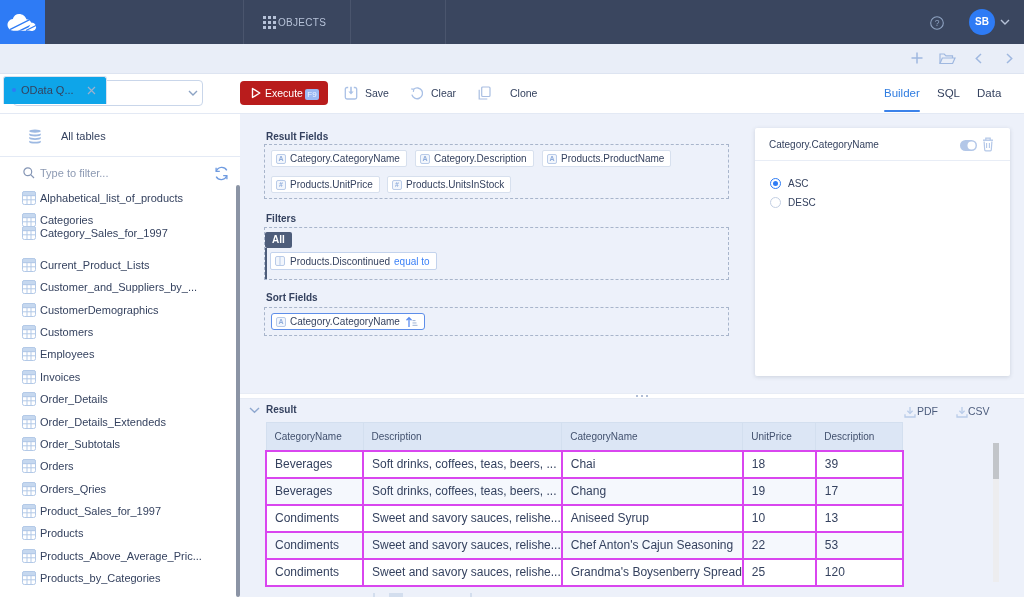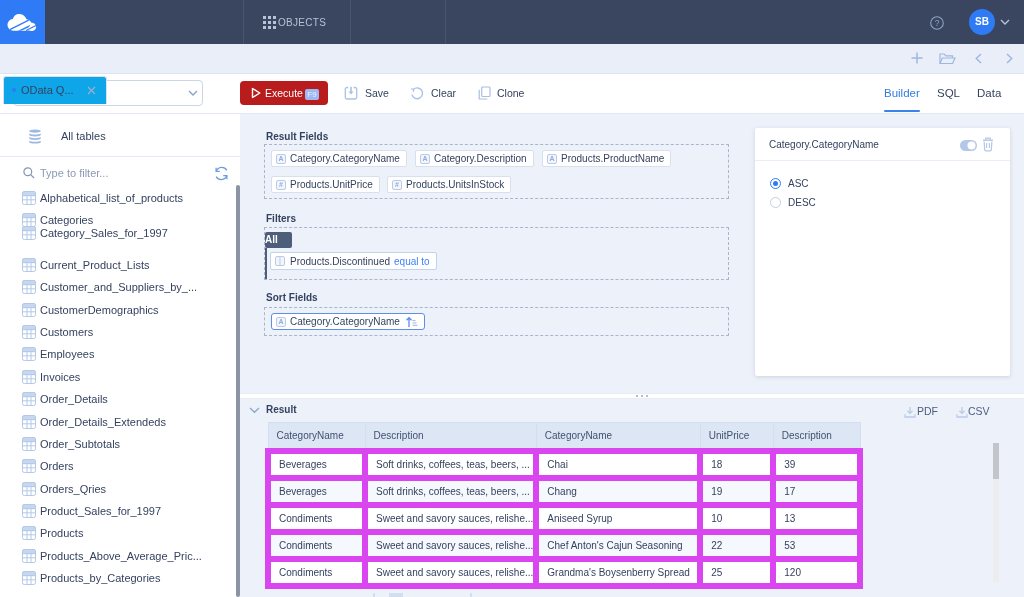--- a/index.html
+++ b/index.html
@@ -40,21 +40,21 @@
 .fldic { width:10px; height:10px; border:1px solid #b9cbe8; border-radius:2px; background:#f2f6fc; color:#90addb; font-size:7px; font-weight:bold; line-height:8px; text-align:center; margin-right:4px; flex:0 0 auto; }
 
 
 #card { position:absolute; left:755px; top:128px; width:255px; height:248px; background:#fff; border-radius:2px; box-shadow:0 1px 4px rgba(58,70,95,0.18); }
 
 
 #resultsec { position:absolute; left:240px; top:396px; width:784px; height:201px; }
 table { border-collapse:collapse; table-layout:fixed; }
 #rtable { position:absolute; left:25px; top:26px; }
 #rtable th { background:#dce6f5; color:#42516e; font-size:10px; font-weight:normal; text-align:left; padding:0 0 0 8px; height:28px; border:1px solid #d3dfef; white-space:nowrap; overflow:hidden; }
-#rtable td { font-size:10px; color:#35425f; padding:0 0 0 8px; height:27px; border:6px solid #d946ef; background:#fff; white-space:nowrap; overflow:hidden; }
+#rtable td { font-size:12px; color:#35425f; padding:0 0 0 8px; height:27px; border:2px solid #d946ef; background:#fff; white-space:nowrap; overflow:hidden; }
 #rtable tr.alt td { background:#f5f8fd; }
 </style>
 </head>
 <body>
 
 <div id="nav">
   <div id="logo">
     <svg width="45" height="44" viewBox="0 0 45 44">
       <defs>
         <clipPath id="cl">
@@ -156,21 +156,21 @@
       <path d="M3.6 3.2a5.4 5.4 0 1 1-1.7 5.4"></path>
       <path d="M3.8 3.4L1.2 2.9M3.8 3.4l-.5 2.5" stroke-width="1.2"></path>
     </svg>
     <span style="margin-left:7px">Clear</span>
   </div>
   <div class="tbtn" style="left:478px">
     <svg width="13" height="14" viewBox="0 0 13 14" fill="none" stroke="#a9bee2" stroke-width="1.2">
         <rect x="3.7" y="1" width="8.3" height="9.5" rx="1"></rect>
         <path d="M9.3 13H1.2V3.8"></path>
       </svg>
-    <span style="margin-left:6px">Clone</span>
+    <span style="margin-left:19px">Clone</span>
   </div>
   <div class="vtab" style="left:884px;color:#2f7ce0">Builder</div>
   <div class="abs" style="left:884px;top:36px;width:36px;height:2px;background:#3b82ea;border-radius:1px"></div>
   <div class="vtab" style="left:937px">SQL</div>
   <div class="vtab" style="left:977px">Data</div>
 </div>
 
 <div id="sidebar">
   <svg class="abs" style="left:28px;top:15px" width="14" height="15" viewBox="0 0 14 15" fill="#9db9e2">
     <path d="M7 0.4c3.2 0 5.8.8 5.8 1.7S10.2 3.8 7 3.8 1.2 3 1.2 2.1 3.8 0.4 7 0.4z"></path>
@@ -362,21 +362,21 @@
     <div class="chip" style="left:271px;top:176px">
       <div class="fldic">#</div>
       <span>Products.UnitPrice</span>
     </div>
     <div class="chip" style="left:387px;top:176px">
       <div class="fldic">#</div>
       <span>Products.UnitsInStock</span>
     </div>
   </div>
 
-<div class="abs" style="left:265px;top:232px;width:27px;height:16px;background:#4e5d7a;border-radius:2px;color:#fff;font-size:10px;font-weight:bold;line-height:16px">All</div>
+<div class="abs" style="left:265px;top:232px;width:27px;height:16px;background:#4e5d7a;border-radius:2px;color:#fff;font-size:10px;font-weight:bold;text-align:center;line-height:16px">All</div>
 <div class="abs" style="left:265px;top:248px;width:2px;height:31px;background:#4e5d7a"></div>
 <div class="chip" style="left:270px;top:252px;height:18px;border-color:#c3d3ed">
   <svg width="10" height="10" viewBox="0 0 10 10" style="margin-right:5px">
       <rect x="0.5" y="0.5" width="9" height="9" rx="1.5" fill="#f2f6fc" stroke="#b9cbe8"></rect>
       <path d="M5 0.5v9" stroke="#b9cbe8"></path>
     </svg>
   <span>Products.Discontinued</span>
     <span style="color:#3d82f7;margin-left:4px">equal to</span>
 </div>
 

